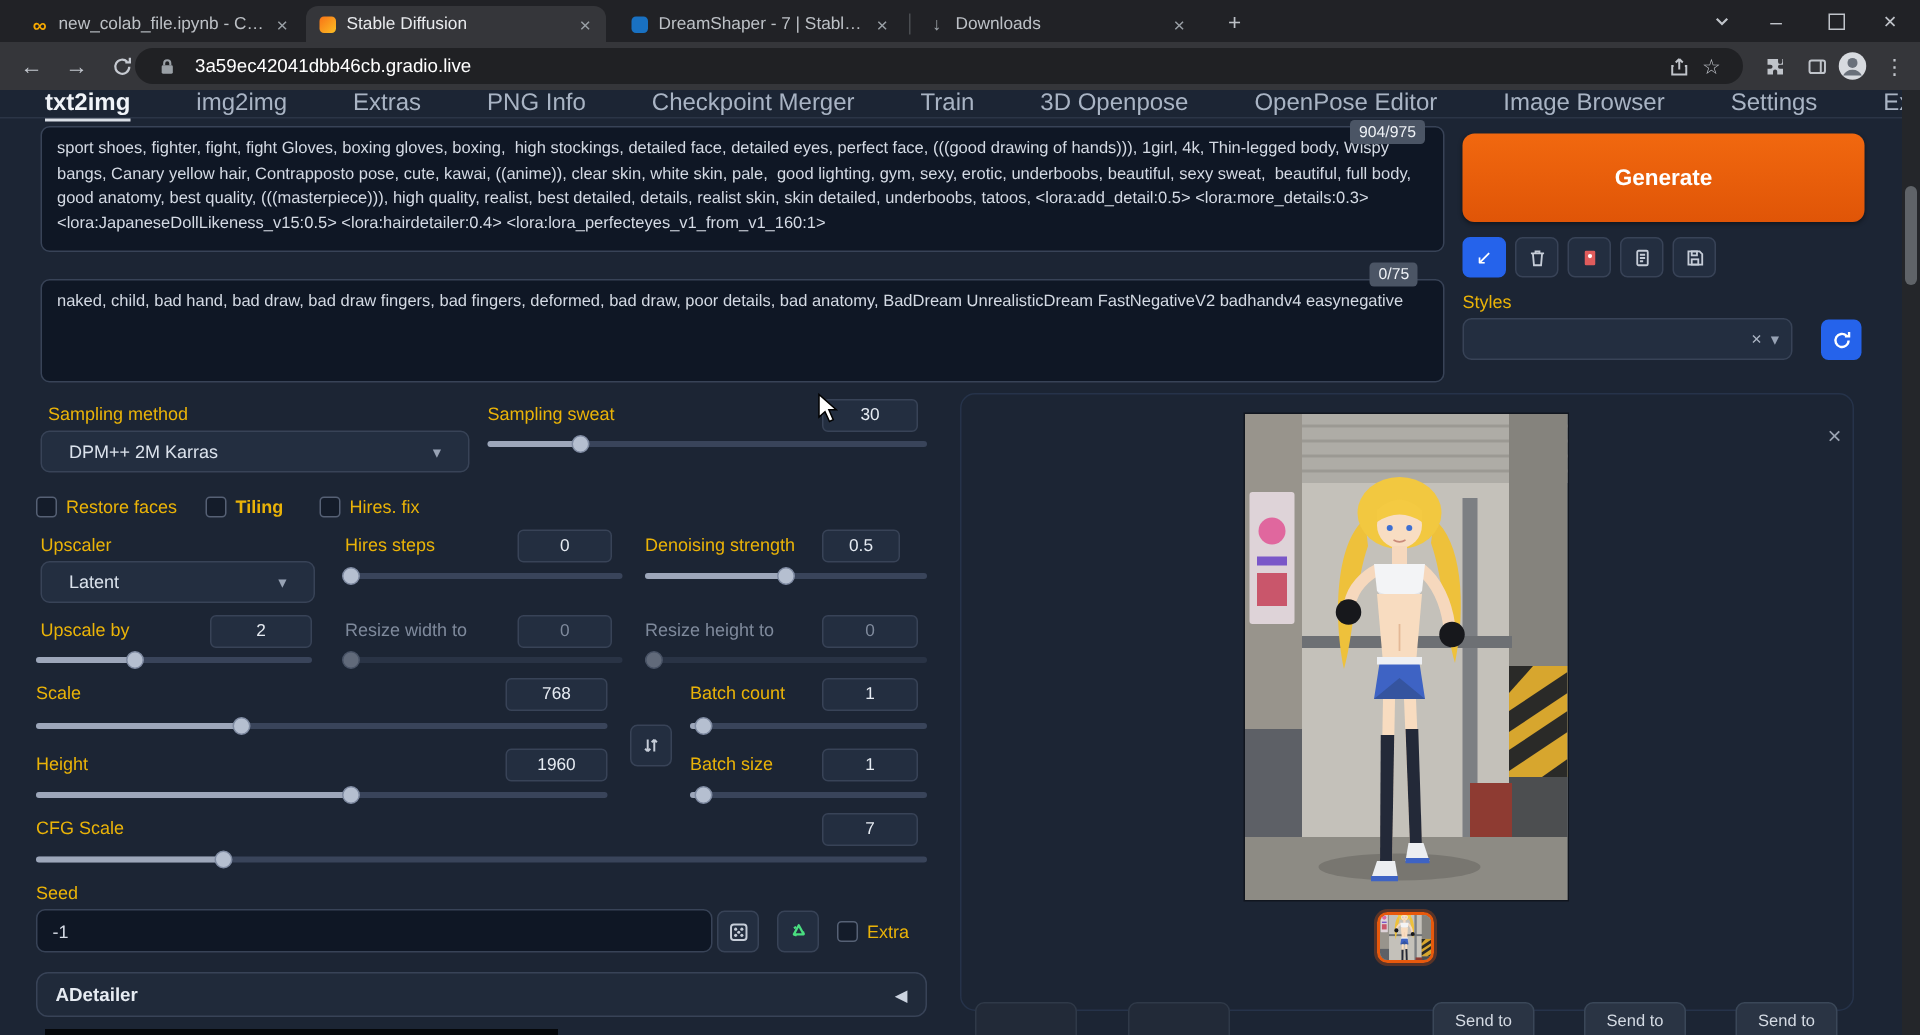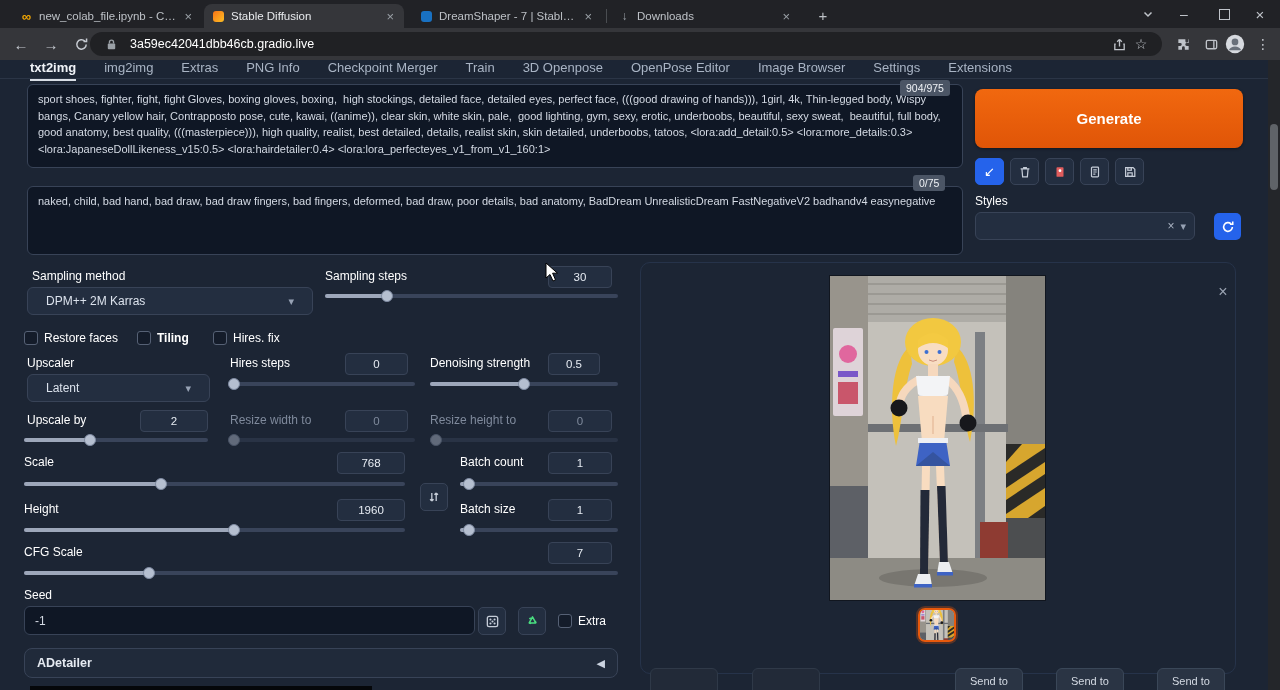--- a/index.html
+++ b/index.html
@@ -22,36 +22,36 @@
   .navbtn{width:26px;height:26px;display:flex;align-items:center;justify-content:center;color:#c6cad1;font-size:15px;}
   .omnibox{position:absolute;left:90px;top:4px;width:1072px;height:24px;background:#202124;border-radius:12px;
            display:flex;align-items:center;padding:0 10px;box-sizing:border-box;}
   .omnibox .url{font-size:12.5px;color:#ffffff;margin-left:8px;flex:1;}
   .tb-ic{width:22px;height:22px;display:flex;align-items:center;justify-content:center;}
   
   .scrolltrack{position:absolute;right:0;top:60px;width:12px;height:630px;background:#24262a;}
   .scrollthumb{position:absolute;right:2px;top:64px;width:8px;height:66px;border-radius:4px;background:#5f6368;}
   
   .nav{position:absolute;left:0;top:60px;width:1268px;height:19px;border-bottom:1px solid #2b3546;
-       display:flex;gap:28px;padding-left:30px;font-size:13px;color:#a9b4c4;box-sizing:border-box;}
+       display:flex;gap:44px;padding-left:30px;font-size:16px;color:#a9b4c4;box-sizing:border-box;}
   .navtab{white-space:nowrap;position:relative;}
   .navtab.active{color:#f0f3f8;font-weight:700;}
   .navtab.active::after{content:"";position:absolute;left:0;right:0;bottom:-3px;height:2px;background:#d9dee6;}
   textarea.prompt{position:absolute;background:#0f1725;border:1px solid #384357;border-radius:6px;
        color:#d4dae4;font-family:"Liberation Sans","DejaVu Sans",sans-serif;font-size:11px;line-height:1.5;
        padding:6px 10px;box-sizing:border-box;resize:none;overflow:hidden;outline:none;}
   .badge{position:absolute;background:#4b5565;color:#eef1f5;font-size:10.5px;border-radius:3px;
        padding:2px 6px;z-index:4;}
   .gen{position:absolute;left:975px;top:89px;width:268px;height:59px;border-radius:8px;
        background:linear-gradient(180deg,#f1680f,#e05507);display:flex;align-items:center;justify-content:center;
        color:#fff;font-weight:700;font-size:15px;box-shadow:0 1px 3px rgba(0,0,0,.4);}
   .mini{position:absolute;top:158px;width:29px;height:27px;border-radius:5px;background:#232e40;
        border:1px solid #384357;display:flex;align-items:center;justify-content:center;box-sizing:border-box;}
   .mini.blue{background:#2563eb;border-color:#2563eb;color:#fff;font-size:13px;}
-  .label{position:absolute;font-size:12px;color:#ffffff;white-space:nowrap;}
+  .label{position:absolute;font-size:12px;color:#eab308;white-space:nowrap;}
   .label.dim{color:#7f8a9c;}
   .valbox{position:absolute;height:22px;background:#232e40;border:1px solid #384357;border-radius:4px;
        color:#e6ebf2;font-size:11.5px;display:flex;align-items:center;justify-content:center;box-sizing:border-box;}
   .valbox.dim{color:#7f8a9c;}
   .dd{position:absolute;height:28px;background:#232e40;border:1px solid #384357;border-radius:6px;
       display:flex;align-items:center;justify-content:space-between;padding:0 18px;font-size:12px;
       color:#dbe2ec;box-sizing:border-box;}
   .dd .caret{color:#97a2b4;font-size:11px;}
   .sl{position:absolute;height:14px;}
   .sl .track{position:absolute;left:0;right:0;top:5px;height:4px;background:#39445a;border-radius:2px;}
@@ -293,21 +293,21 @@
     <span class="caret" style="color:#97a2b4;font-size:11px;">▾</span>
   </div>
   <div class="refreshbtn">
     <svg width="14" height="14" viewBox="0 0 16 16" fill="none" stroke="#fff" stroke-width="1.8">
         <path d="M13 8 a5 5 0 1 1 -1.5-3.6"></path>
         <path d="M13.4 1.6 v3.2 h-3.2"></path>
       </svg>
   </div>
 
   <div class="label" style="left:32px;top:269px;">Sampling method</div>
-  <div class="label" style="left:325px;top:269px;">Sampling steps</div>
+  <div class="label" style="left:325px;top:269px;">Sampling sweat</div>
   <div class="valbox" style="left:548px;top:266px;width:64px;">30</div>
   <div class="dd" style="left:27px;top:287px;width:286px;">
     <span>DPM++ 2M Karras</span>
     <span class="caret">▾</span>
   </div>
   <div class="sl" style="left:325px;top:289px;width:293px;">
     <div class="track"></div>
       <div class="fill" style="width:21%;"></div>
       <div class="knob" style="left:21%;"></div>
   </div>

